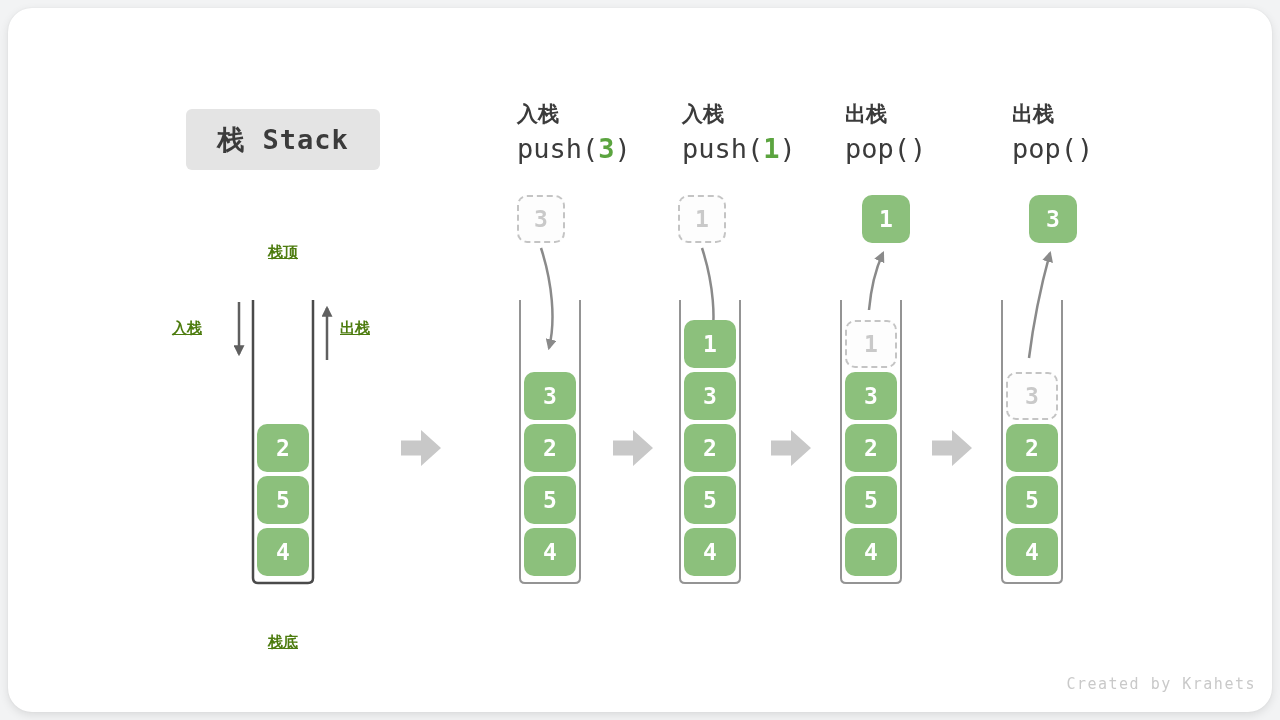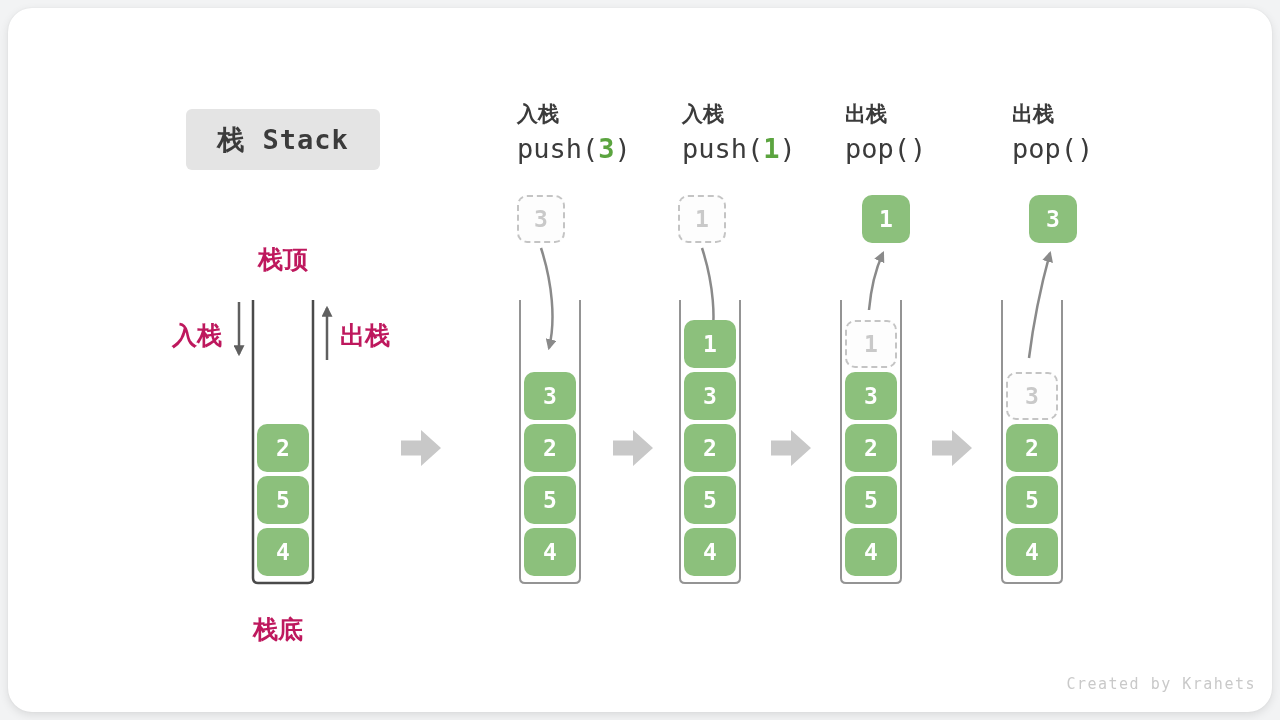--- a/index.html
+++ b/index.html
@@ -21,22 +21,23 @@
   .title-box {
     left: 186px; top: 109px; width: 194px; height: 61px;
     background: #e4e4e4;
     border-radius: 6px;
     display: flex; align-items: center; justify-content: center;
     font-family: "DejaVu Sans Mono", "Liberation Sans", monospace, sans-serif;
     font-size: 27px; font-weight: bold; color: #3b3b3b;
     letter-spacing: 1px;
   }
   .cjk-label {
-    font-size: 25px; font-weight: bold; color: #be185d;
+    font-size: 15px; font-weight: bold; color: #4d7c0f;
     white-space: nowrap;
+    text-decoration: underline;
   }
   .col-header { top: 101px; white-space: nowrap; }
   .col-header .op-line {
     font-size: 21px; font-weight: bold; color: #3b3b3b;
     line-height: 26px; margin-bottom: 9px;
   }
   .col-header .code-line {
     font-family: "DejaVu Sans Mono", monospace;
     font-size: 27px; color: #3b3b3b; line-height: 26px;
   }
@@ -92,21 +93,21 @@
 
   <polygon points="401,440.5 421,440.5 421,430 441,448 421,466 421,455.5 401,455.5" fill="#c8c8c8"></polygon>
   <polygon points="613,440.5 633,440.5 633,430 653,448 633,466 633,455.5 613,455.5" fill="#c8c8c8"></polygon>
   <polygon points="771,440.5 791,440.5 791,430 811,448 791,466 791,455.5 771,455.5" fill="#c8c8c8"></polygon>
   <polygon points="932,440.5 952,440.5 952,430 972,448 952,466 952,455.5 932,455.5" fill="#c8c8c8"></polygon>
 </svg>
 
 <div class="abs title-box">栈 Stack</div>
 
 <div class="abs cjk-label" style="left:253px; top:243px; width:60px; text-align:center;">栈顶</div>
-<div class="abs cjk-label" style="left:253px; top:613px; width:60px; text-align:left;">栈底</div>
+<div class="abs cjk-label" style="left:253px; top:633px; width:60px; text-align:center;">栈底</div>
 <div class="abs cjk-label" style="left:172px; top:319px;">入栈</div>
 <div class="abs cjk-label" style="left:340px; top:319px;">出栈</div>
 
 <div class="abs watermark">Created by Krahets</div>
 
 <div id="dynamic-layer">
     <div class="abs cell cell-solid" style="left: 257px; top: 528px; background: rgb(140, 192, 124);">4</div>
     <div class="abs cell cell-solid" style="left: 257px; top: 476px; background: rgb(140, 192, 124);">5</div>
     <div class="abs cell cell-solid" style="left: 257px; top: 424px; background: rgb(140, 192, 124);">2</div>
     <div class="abs cell cell-solid" style="left: 524px; top: 528px; background: rgb(140, 192, 124);">4</div>

